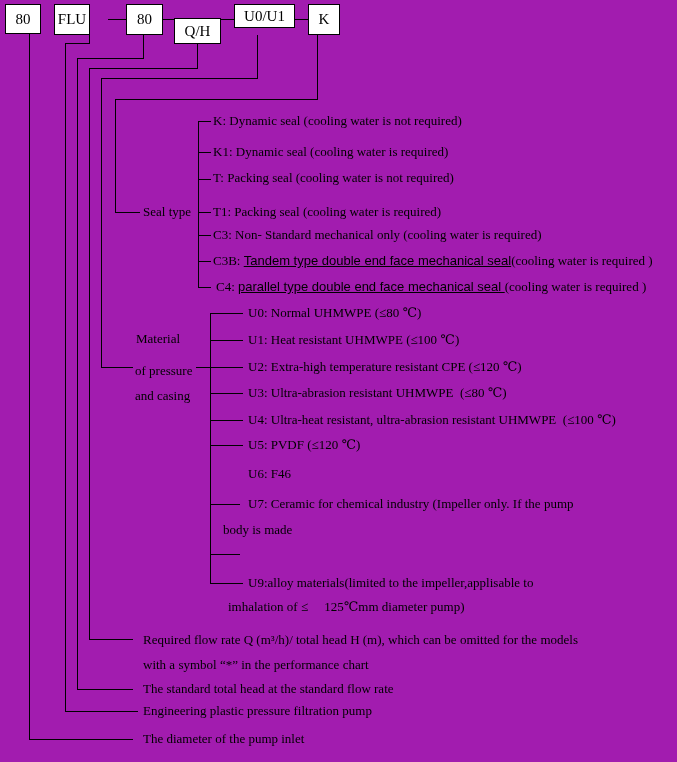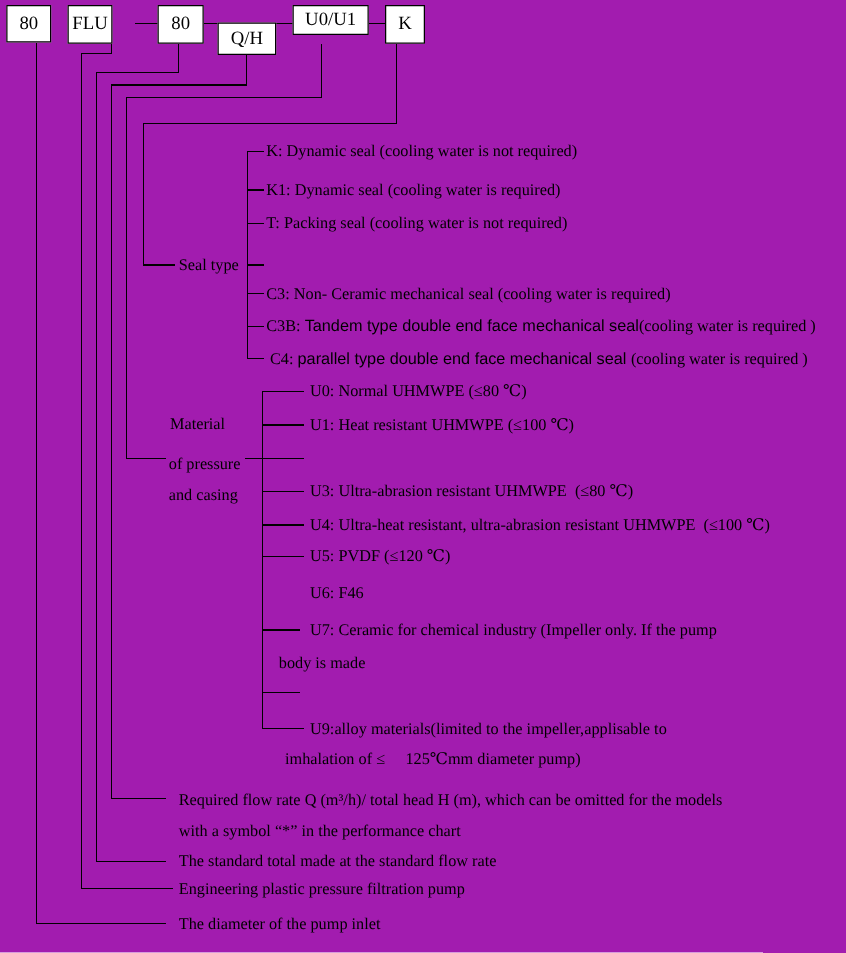--- a/index.html
+++ b/index.html
@@ -19,21 +19,21 @@
     font-size:15px;
     background:#fff;
     box-sizing:border-box;
   }
   .t{
     position:absolute;
     font-size:13px;
     white-space:nowrap;
     line-height:16px;
   }
-  .sans{font-family:"Liberation Sans","DejaVu Sans",sans-serif;}
+  .sans{font-family:"Liberation Sans","DejaVu Sans",sans-serif;text-decoration:underline;}
 </style>
 </head>
 <body>
 
 <div id="canvas">
 
   <svg id="lines" viewBox="0 0 677 762" shape-rendering="crispEdges">
     <g stroke="#000" stroke-width="1" fill="none">
 
       <path d="M108 19 H126"></path>
@@ -71,38 +71,40 @@
   <div class="box" style="left:54px;top:4px;width:36px;height:31px">FLU</div>
   <div class="box" style="left:126px;top:4px;width:37px;height:31px">80</div>
   <div class="box" style="left:174px;top:18px;width:47px;height:26px">Q/H</div>
   <div class="box" style="left:234px;top:4px;width:61px;height:24px">U0/U1</div>
   <div class="box" style="left:308px;top:4px;width:32px;height:31px">K</div>
 
   <div class="t" style="left:143px;top:204px">Seal type</div>
   <div class="t" style="left:213px;top:113px">K: Dynamic seal (cooling water is not required)</div>
   <div class="t" style="left:213px;top:144px">K1: Dynamic seal (cooling water is required)</div>
   <div class="t" style="left:213px;top:170px">T: Packing seal (cooling water is not required)</div>
-  <div class="t" style="left:213px;top:227px">C3: Non- Ceramic mechanical seal (cooling water is required)</div>
+  <div class="t" style="left:213px;top:204px">T1: Packing seal (cooling water is required)</div>
+  <div class="t" style="left:213px;top:227px">C3: Non- Standard mechanical only (cooling water is required)</div>
   <div class="t" style="left:213px;top:253px"><span>C3B: </span><span class="sans">Tandem type double end face mechanical seal</span><span>(cooling water is required )</span></div>
   <div class="t" style="left:216px;top:279px"><span>C4: </span><span class="sans">parallel type double end face mechanical seal </span><span>(cooling water is required )</span></div>
 
   <div class="t" style="left:136px;top:331px">Material</div>
   <div class="t" style="left:135px;top:363px">of pressure</div>
   <div class="t" style="left:135px;top:388px">and casing</div>
 
   <div class="t" style="left:248px;top:305px">U0: Normal UHMWPE (≤80 ℃)</div>
   <div class="t" style="left:248px;top:332px">U1: Heat resistant UHMWPE (≤100 ℃)</div>
+  <div class="t" style="left:248px;top:359px">U2: Extra-high temperature resistant CPE (≤120 ℃)</div>
   <div class="t" style="left:248px;top:385px">U3: Ultra-abrasion resistant UHMWPE &nbsp;(≤80 ℃)</div>
   <div class="t" style="left:248px;top:412px">U4: Ultra-heat resistant, ultra-abrasion resistant UHMWPE &nbsp;(≤100 ℃)</div>
   <div class="t" style="left:248px;top:437px">U5: PVDF (≤120 ℃)</div>
   <div class="t" style="left:248px;top:466px">U6: F46</div>
   <div class="t" style="left:248px;top:496px">U7: Ceramic for chemical industry (Impeller only. If the pump</div>
   <div class="t" style="left:223px;top:522px">body is made</div>
   <div class="t" style="left:248px;top:575px">U9:alloy materials(limited to the impeller,applisable to</div>
   <div class="t" style="left:228px;top:599px">imhalation of ≤ &nbsp;&nbsp;&nbsp;&nbsp;125℃mm diameter pump)</div>
 
   <div class="t" style="left:143px;top:632px">Required flow rate Q (m³/h)/ total head H (m), which can be omitted for the models</div>
   <div class="t" style="left:143px;top:657px">with a symbol “*” in the performance chart</div>
-  <div class="t" style="left:143px;top:681px">The standard total made at the standard flow rate</div>
+  <div class="t" style="left:143px;top:681px">The standard total head at the standard flow rate</div>
   <div class="t" style="left:143px;top:703px">Engineering plastic pressure filtration pump</div>
   <div class="t" style="left:143px;top:731px">The diameter of the pump inlet</div>
 
 </div>
 
 </body></html>

